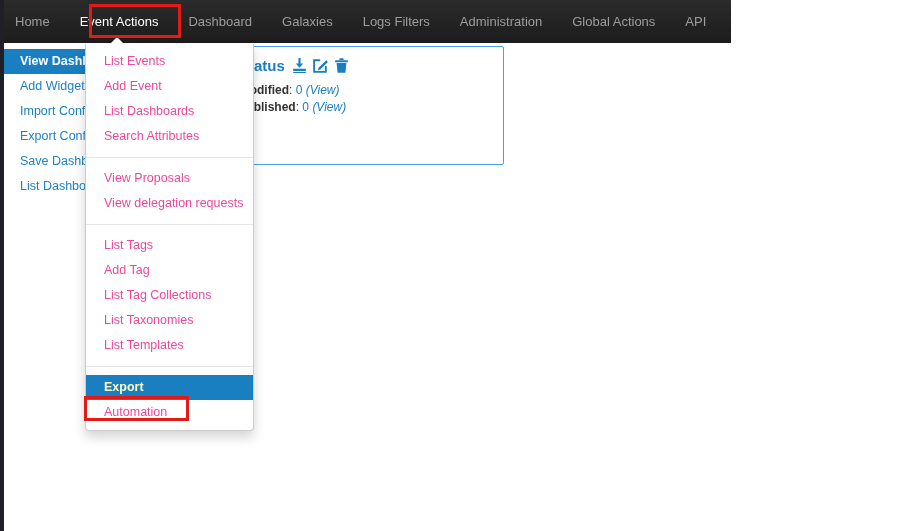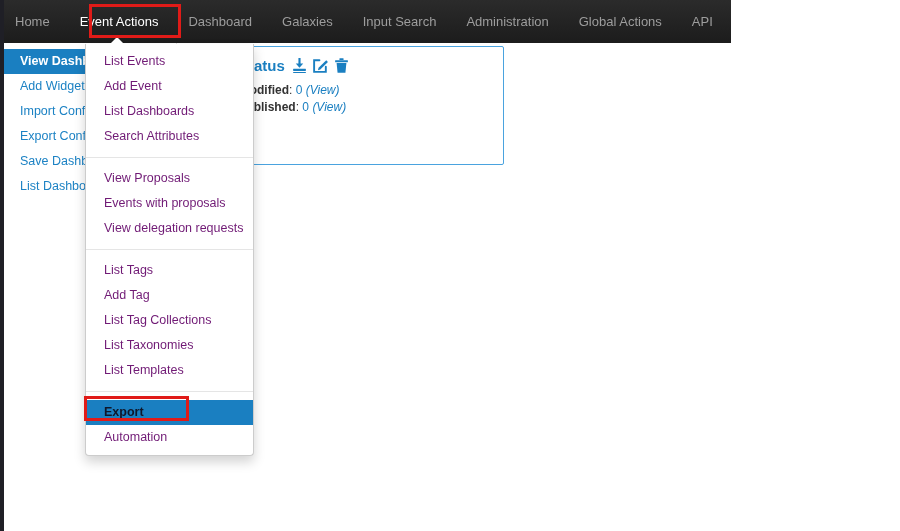--- a/index.html
+++ b/index.html
@@ -161,31 +161,31 @@
     left: 24px;
     top: -7px;
     width: 0; height: 0;
     border-left: 7px solid transparent;
     border-right: 7px solid transparent;
     border-bottom: 7px solid #ffffff;
   }
   .menu-item {
     display: block;
     font-size: 12.5px;
-    color: #701a75;
+    color: #ec4899;
     line-height: 25px;
     height: 25px;
     padding-left: 18px;
     white-space: nowrap;
     cursor: pointer;
     text-decoration: none;
   }
   .menu-item.highlight {
     background: #1a7fc1;
-    color: #0f172a;
+    color: #fef9c3;
     font-weight: bold;
   }
   .menu-divider {
     height: 1px;
     background: #e5e5e5;
     margin: 8px 0 8px 0;
     overflow: hidden;
   }
 </style>
 </head>
@@ -194,21 +194,21 @@
 <div id="app">
 
   <div class="left-edge"></div>
 
   <div class="navbar">
     <div class="navbar-inner" id="navbar-items">
         <div class="nav-item">Home</div>
         <div class="nav-item active">Event Actions</div>
         <div class="nav-item">Dashboard</div>
         <div class="nav-item">Galaxies</div>
-        <div class="nav-item">Input Search</div>
+        <div class="nav-item">Logs Filters</div>
         <div class="nav-item">Administration</div>
         <div class="nav-item">Global Actions</div>
         <div class="nav-item">API</div>
       </div>
   </div>
 
   <div class="sidebar" id="sidebar-items">
       <a class="side-item active">View Dashboard</a>
       <a class="side-item">Add Widget</a>
       <a class="side-item">Import Config</a>
@@ -249,21 +249,20 @@
       </div>
   </div>
 
   <div class="dropdown" id="dropdown">
       <a class="menu-item">List Events</a>
       <a class="menu-item">Add Event</a>
       <a class="menu-item">List Dashboards</a>
       <a class="menu-item">Search Attributes</a>
       <div class="menu-divider"></div>
       <a class="menu-item">View Proposals</a>
-      <a class="menu-item">Events with proposals</a>
       <a class="menu-item">View delegation requests</a>
       <div class="menu-divider"></div>
       <a class="menu-item">List Tags</a>
       <a class="menu-item">Add Tag</a>
       <a class="menu-item">List Tag Collections</a>
       <a class="menu-item">List Taxonomies</a>
       <a class="menu-item">List Templates</a>
       <div class="menu-divider"></div>
       <a class="menu-item highlight">Export</a>
       <a class="menu-item">Automation</a>

